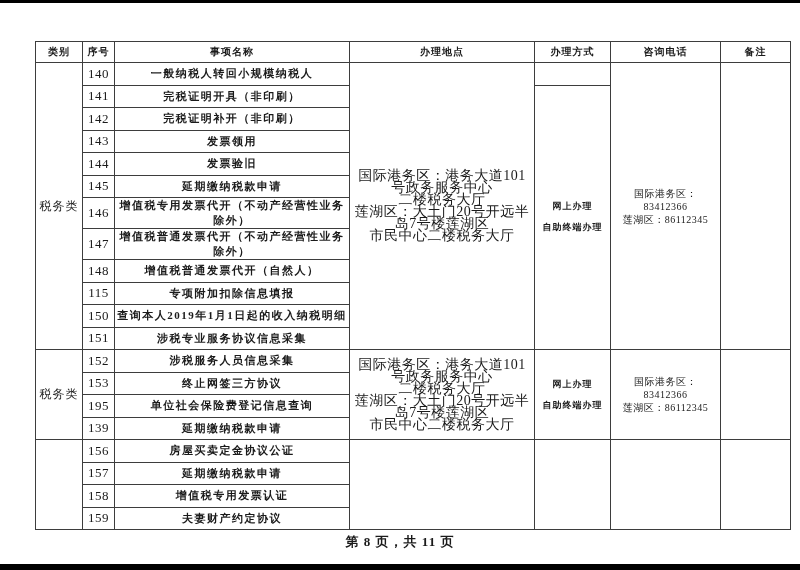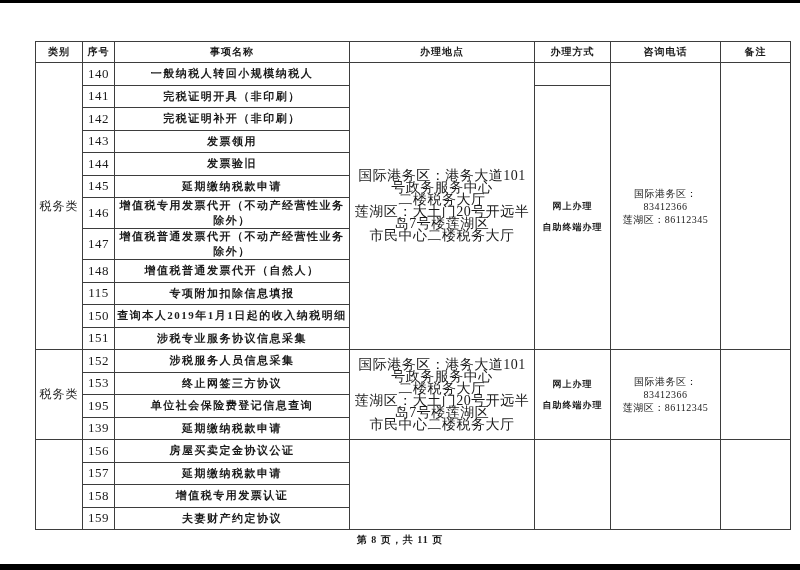--- a/index.html
+++ b/index.html
@@ -74,21 +74,21 @@
     letter-spacing: 0.5px;
   }
   td.remark { font-size: 9px; }
   td.open-bottom { border-bottom: none; }
 
   .footer {
     position: absolute;
     left: 0; top: 533px;
     width: 800px;
     text-align: center;
-    font-size: 10px;
+    font-size: 13px;
     font-weight: bold;
     letter-spacing: 1px;
   }
 </style>
 </head>
 <body>
 
 <div class="bar top"></div>
 
 <table class="svc">

